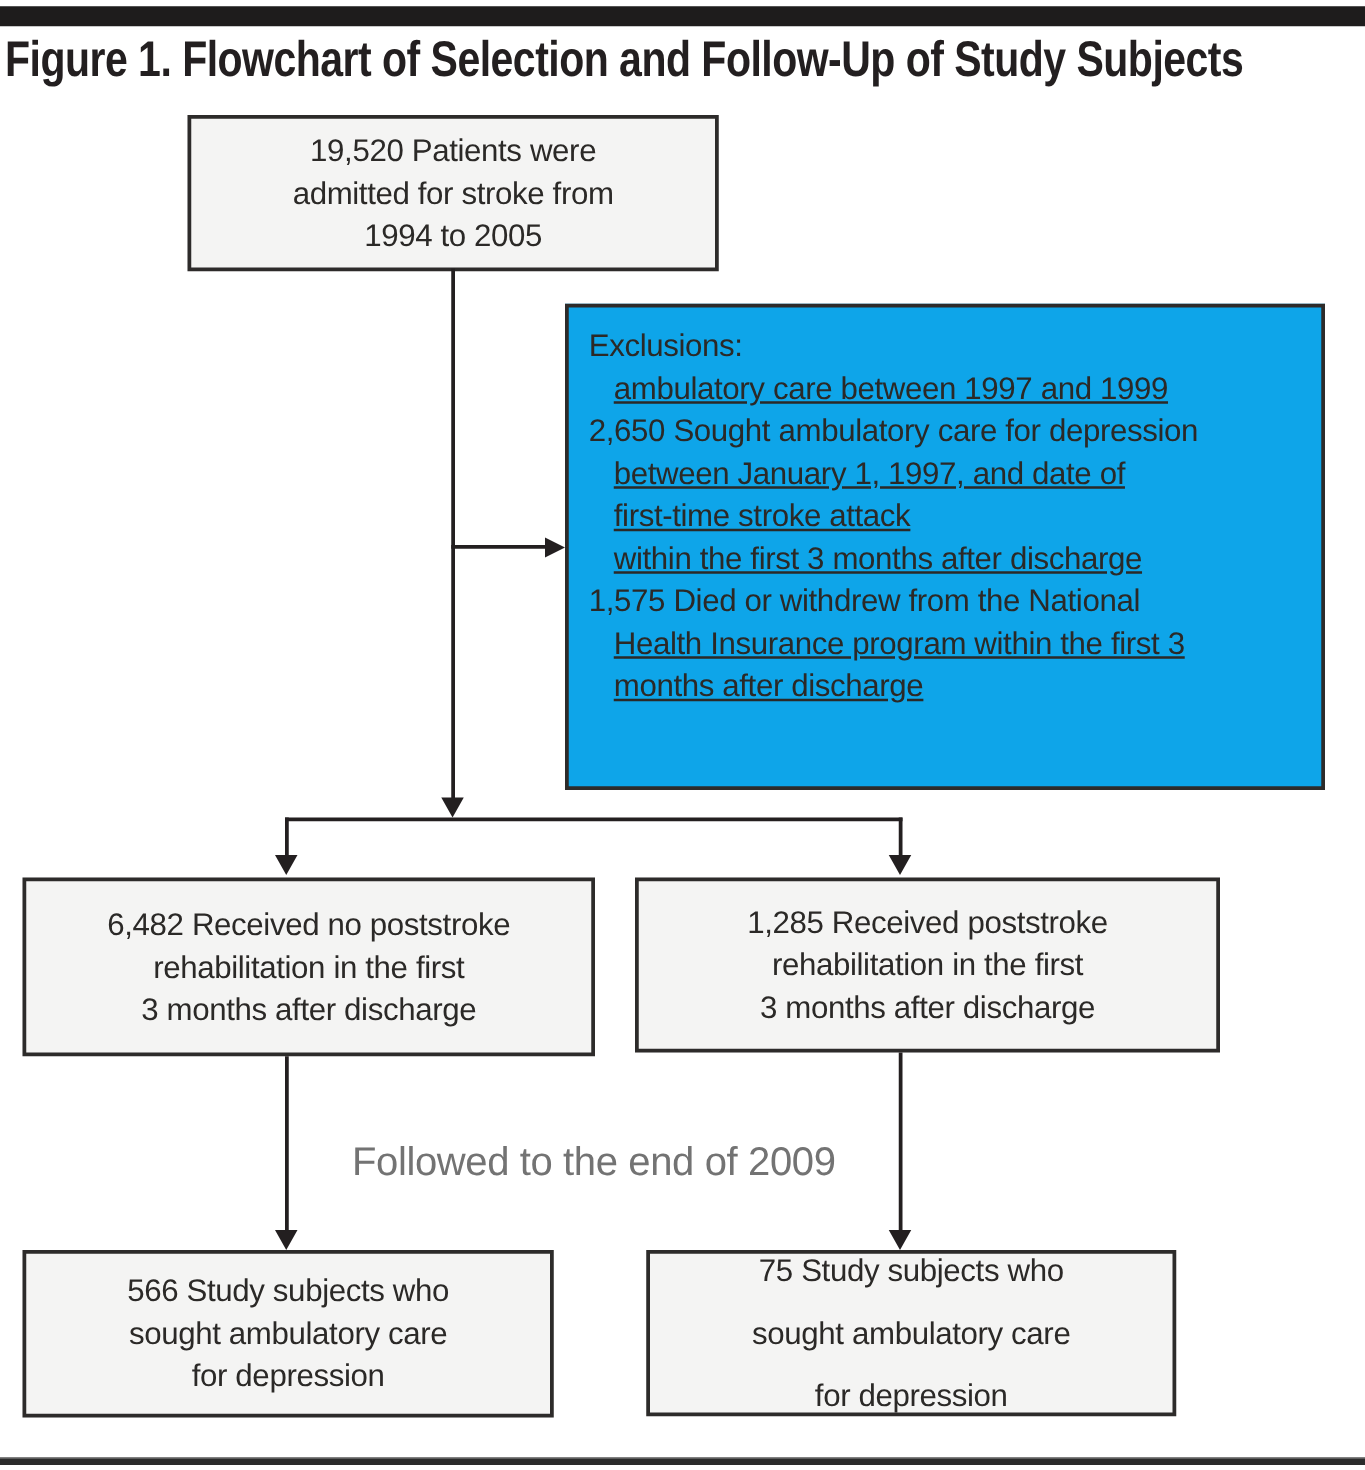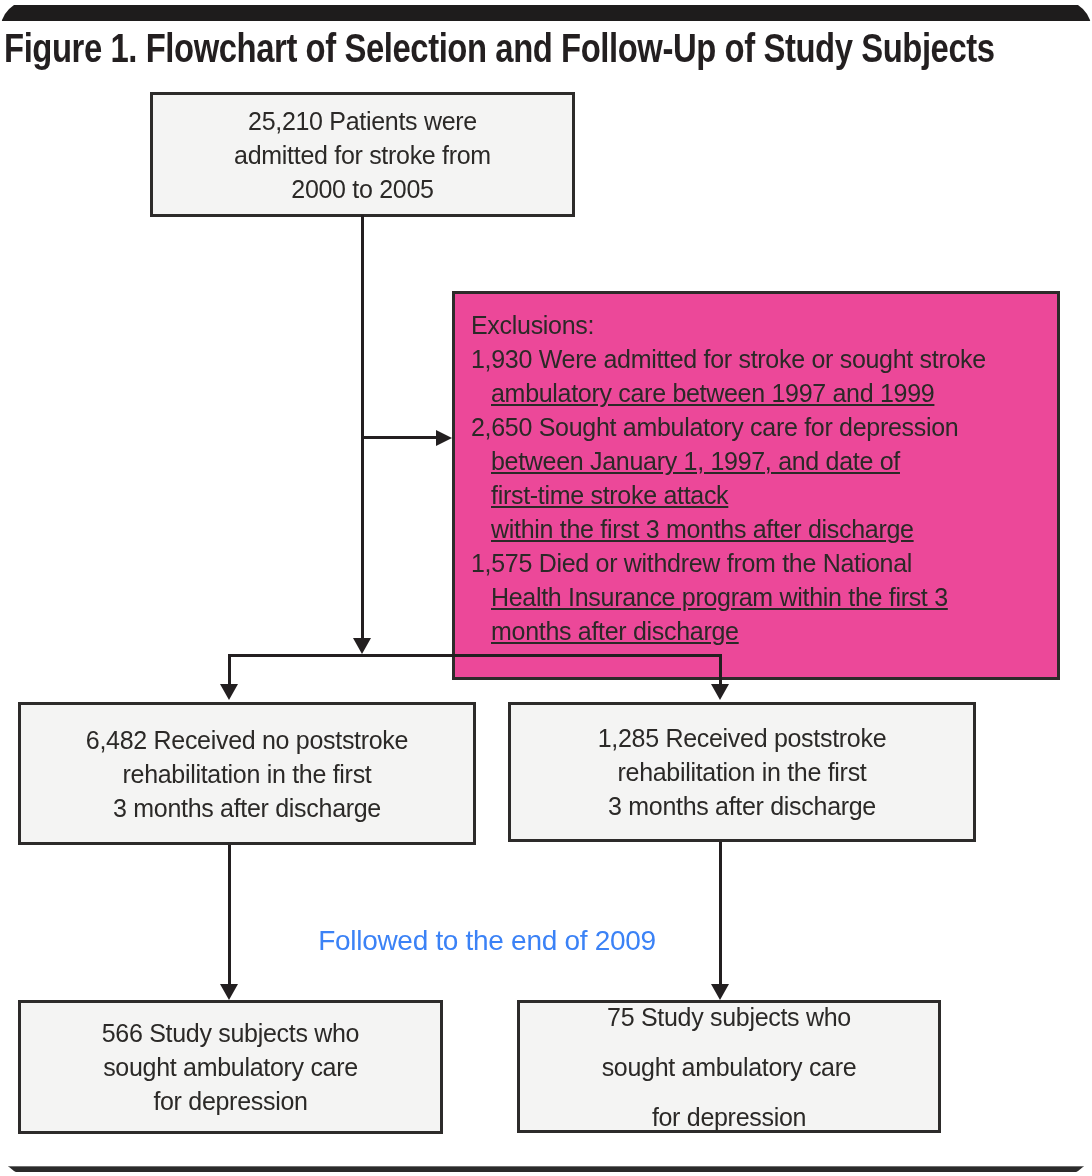--- a/index.html
+++ b/index.html
@@ -3,21 +3,20 @@
 <meta charset="utf-8">
 <style>
   html,body{margin:0;padding:0;background:#ffffff;}
   #figure{
     position:relative;
     width:1092px;height:1176px;
     background:#ffffff;
     overflow:hidden;
     font-family:"Liberation Sans","DejaVu Sans",sans-serif;
     color:#2b2927;
-    border-radius:31px;
   }
   
   .top-rule{position:absolute;left:0;top:5px;width:1092px;height:16px;background:#1e1c1c;}
   .bottom-rule{position:absolute;left:0;top:1166px;width:1092px;height:5px;background:#2b2b2b;border-top:1px solid #6f6f6f;}
   
   .title{
     position:absolute;left:4px;top:26px;margin:0;
     font-size:40px;font-weight:bold;letter-spacing:-0.5px;line-height:1.1;
     color:#231f20;white-space:nowrap;
     transform:scaleX(0.82);transform-origin:left top;
@@ -31,64 +30,63 @@
   }
   .box p{margin:0;font-size:25px;line-height:34px;letter-spacing:-0.3px;white-space:nowrap;}
   #box-admitted{left:150px;top:92px;width:425px;height:125px;}
   #box-no-rehab{left:18px;top:702px;width:458px;height:143px;}
   #box-rehab{left:508px;top:702px;width:468px;height:140px;}
   #box-no-rehab-dep{left:18px;top:1000px;width:425px;height:134px;}
   #box-rehab-dep{left:517px;top:1000px;width:424px;height:133px;gap:16px;}
   
   #box-exclusions{
     left:452px;top:243px;width:608px;height:389px;
-    background:#ec4899;justify-content:flex-start;
-    text-align:left;padding:14px 6px 0 16px;margin-top:48px;
+    background:#0ea5e9;justify-content:flex-start;
+    text-align:left;padding:14px 6px 0 16px;
   }
   #box-exclusions p{text-align:left;}
   #box-exclusions .indent{margin-left:20px;text-decoration:underline;}
   
   .ln{position:absolute;background:#231f20;}
   .arr-d{position:absolute;width:0;height:0;
     border-left:9px solid transparent;border-right:9px solid transparent;
     border-top:16px solid #231f20;}
   .arr-r{position:absolute;width:0;height:0;
     border-top:8px solid transparent;border-bottom:8px solid transparent;
     border-left:16px solid #231f20;}
   
   .follow-note{
-    position:absolute;left:275px;top:914px;width:400px;margin:12px;
-    font-size:28px;line-height:30px;letter-spacing:-0.3px;
-    text-align:center;white-space:nowrap;color:#3b82f6;
+    position:absolute;left:275px;top:914px;width:400px;margin:0;
+    font-size:32px;line-height:30px;letter-spacing:-0.3px;
+    text-align:center;white-space:nowrap;color:#737373;
   }
 </style>
 </head>
 <body>
 
 <div id="figure">
 
   <div class="top-rule"></div>
 
   <h1 class="title">Figure 1. Flowchart of Selection and Follow-Up of Study Subjects</h1>
 
   <div class="box" id="box-admitted">
-    <p>25,210 Patients were</p>
+    <p>19,520 Patients were</p>
     <p>admitted for stroke from</p>
-    <p>2000 to 2005</p>
+    <p>1994 to 2005</p>
   </div>
 
   <div class="ln" style="left:361px;top:215px;width:3px;height:425px;"></div>
   <div class="arr-d" style="left:353px;top:638px;"></div>
 
   <div class="ln" style="left:361px;top:436px;width:77px;height:3px;"></div>
   <div class="arr-r" style="left:436px;top:430px;"></div>
 
   <div class="box" id="box-exclusions">
     <p>Exclusions:</p>
-    <p>1,930 Were admitted for stroke or sought stroke</p>
     <p class="indent">ambulatory care between 1997 and 1999</p>
     <p>2,650 Sought ambulatory care for depression</p>
     <p class="indent">between January 1, 1997, and date of</p>
     <p class="indent">first-time stroke attack</p>
     <p class="indent">within the first 3 months after discharge</p>
     <p>1,575 Died or withdrew from the National</p>
     <p class="indent">Health Insurance program within the first 3</p>
     <p class="indent">months after discharge</p>
   </div>
 

